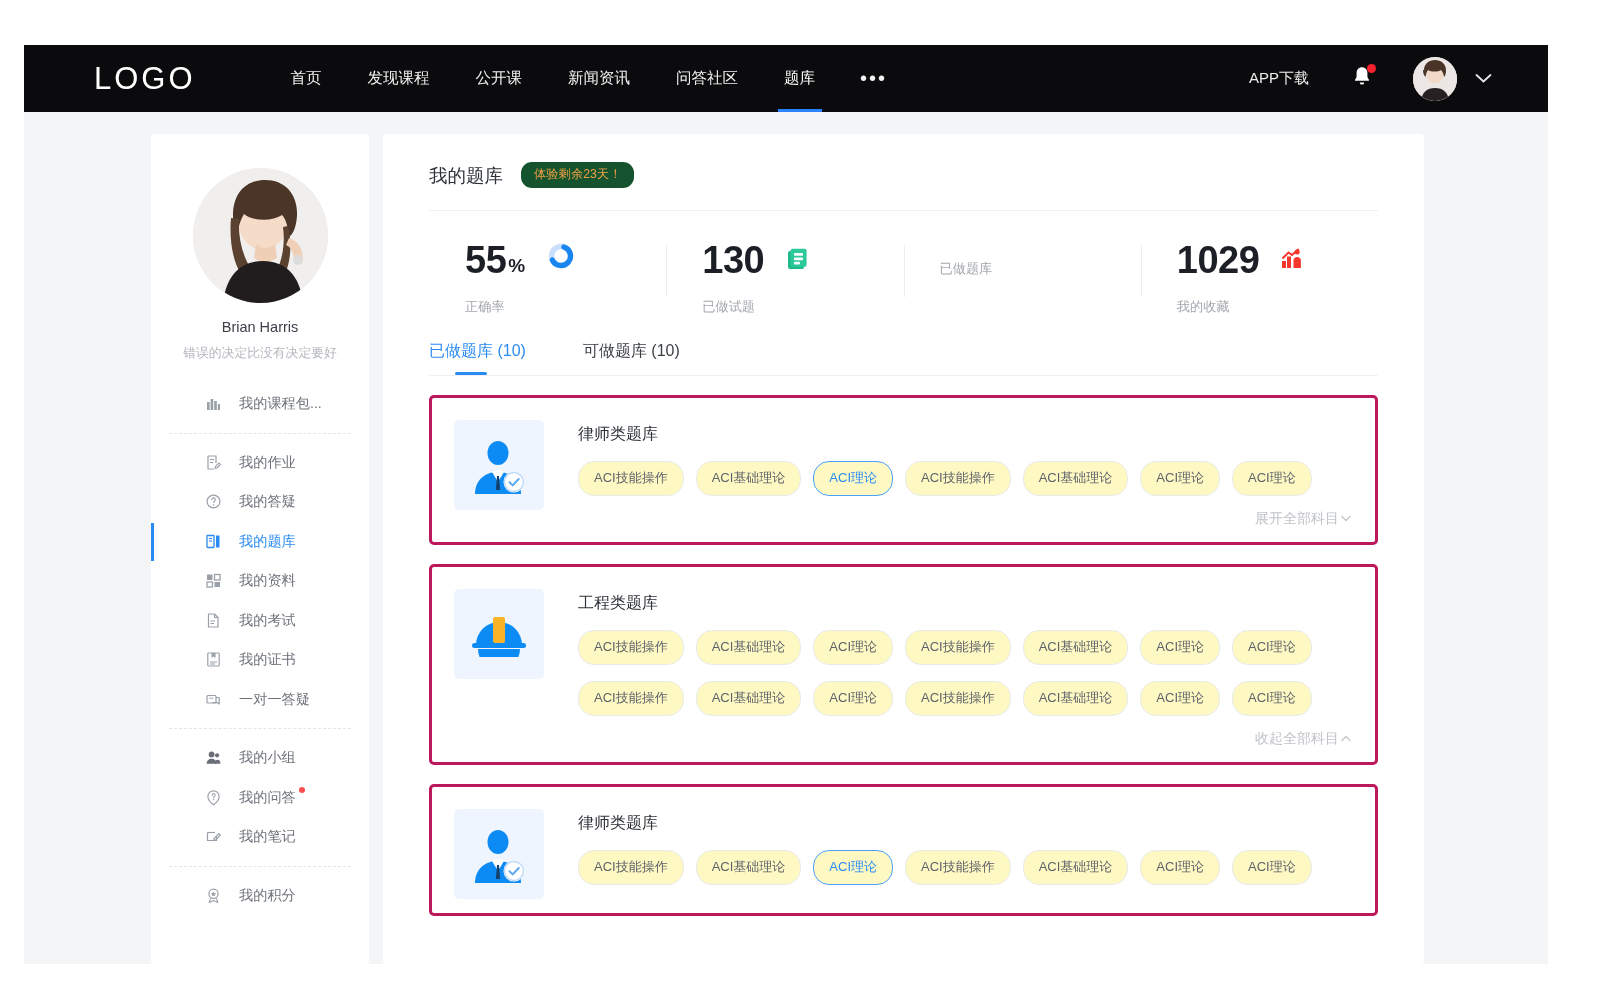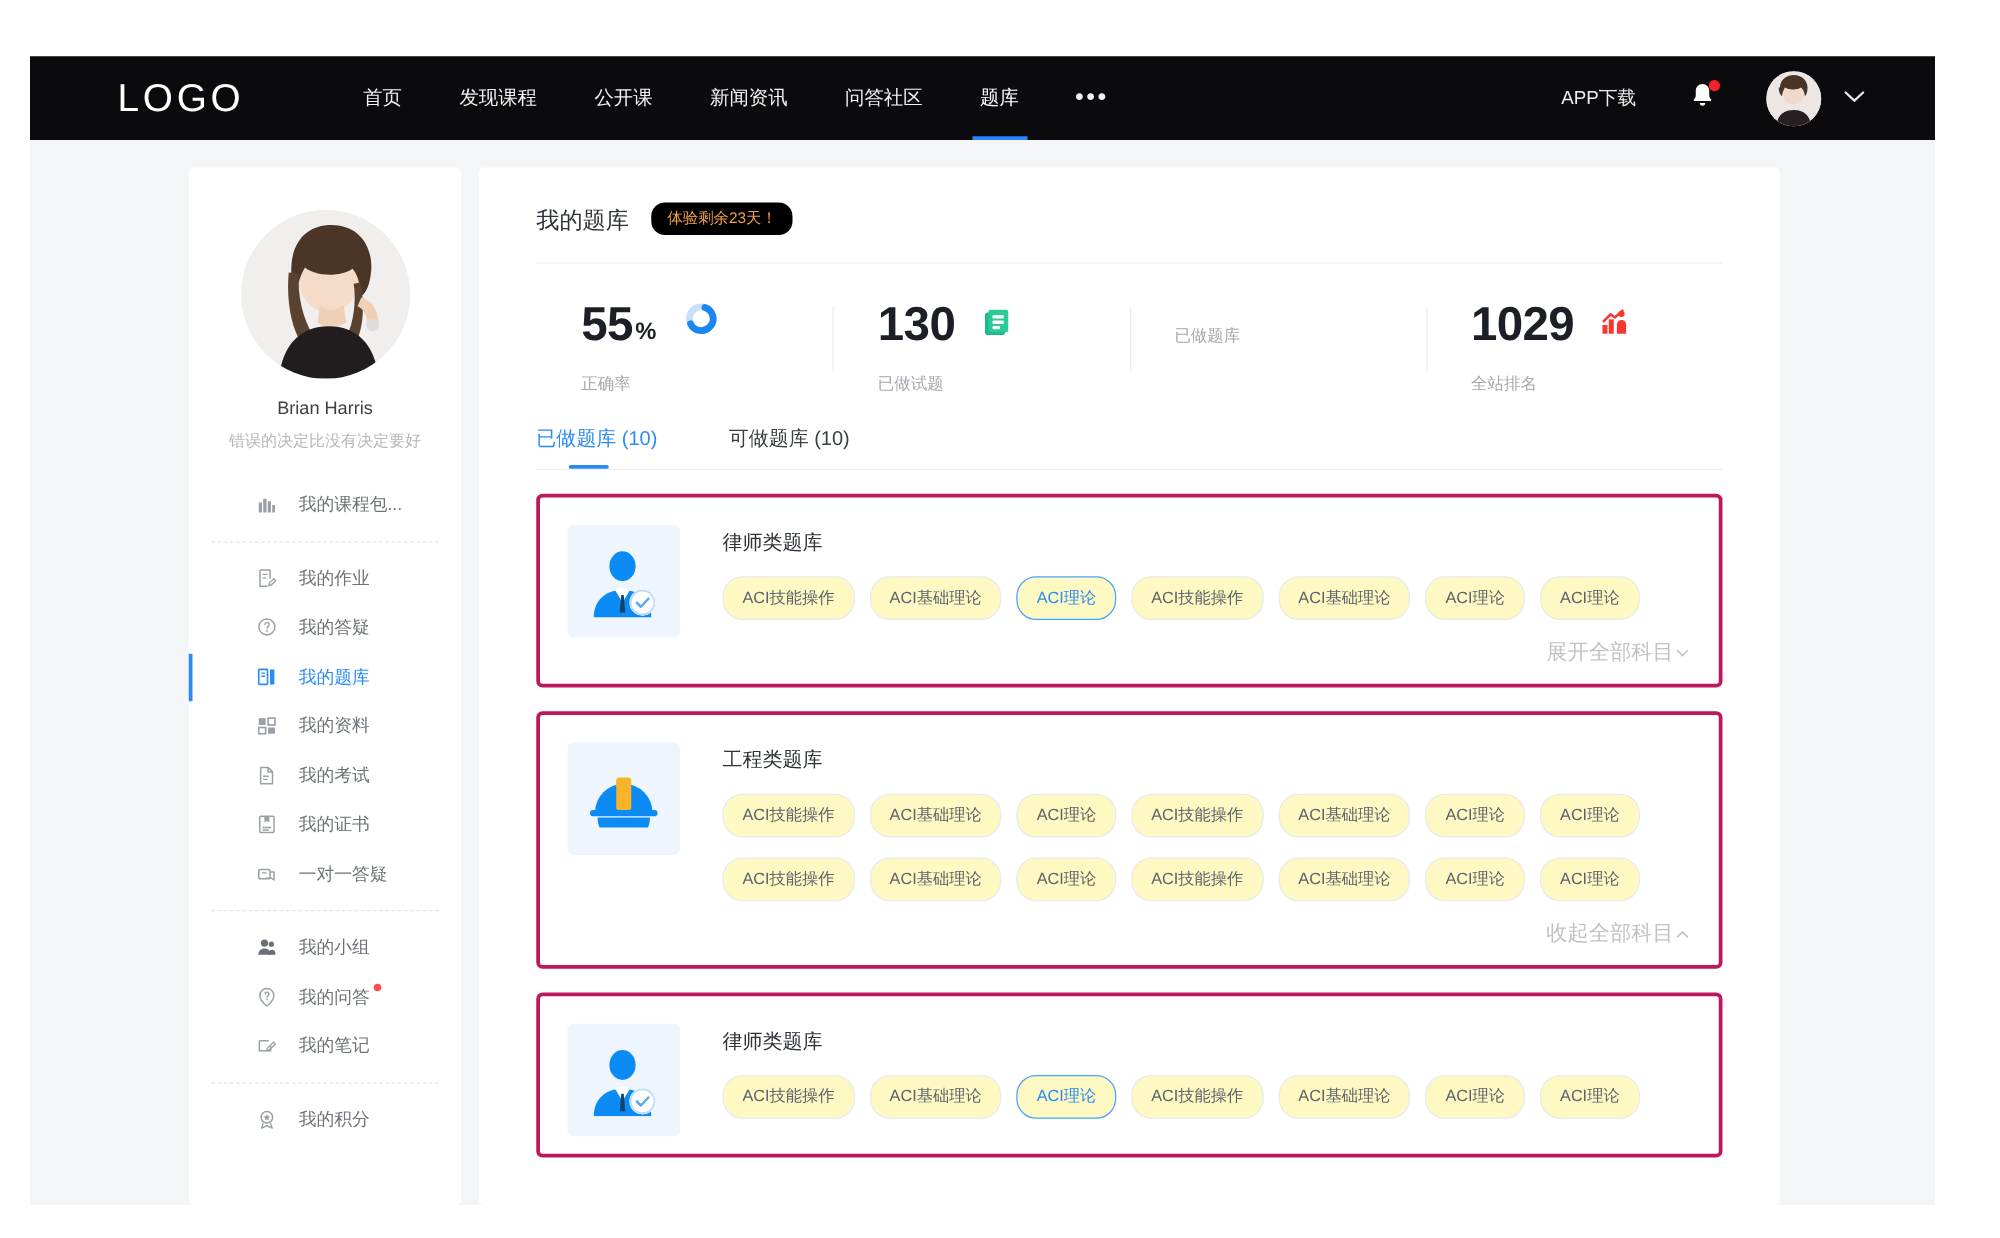--- a/index.html
+++ b/index.html
@@ -84,21 +84,21 @@
 
   
   .main {
     position: absolute; left: 383px; top: 134px; width: 1041px; height: 830px;
     background: #ffffff; border-radius: 4px; overflow: hidden;
   }
   .main-inner { padding: 0 46px; }
   .title-row { display: flex; align-items: center; padding-top: 28px; }
   .ptitle { font-size: 18.5px; color: #2e3239; }
   .badge {
-    margin-left: 18px; background: #000000; color: #f0a046; font-size: 12.3px;
+    margin-left: 18px; background: #14532d; color: #f0a046; font-size: 12.3px;
     border-radius: 11px; padding: 4px 13px 5px;
   }
   .hr { height: 1px; background: #eef0f2; margin-top: 22px; }
 
   
   .stats { display: flex; margin-top: 22px; }
   .stat { flex: 1; position: relative; padding-top: 8px; }
   .stat + .stat::before {
     content: ""; position: absolute; left: 0; top: 12px; width: 1px; height: 52px; background: #ebedef;
   }
@@ -133,21 +133,21 @@
     flex: 0 0 90px; display: flex; align-items: center; justify-content: center;
   }
   .qbody { flex: 1; margin-left: 34px; min-width: 0; }
   .qname { font-size: 16px; color: #2e3239; margin-top: 4px; }
   .tagrow { display: flex; flex-wrap: nowrap; margin-top: 16px; gap: 12px; }
   .tag {
     border: 1px solid #e9eaec; border-radius: 16px; font-size: 13px; color: #5e626a;
     padding: 7px 15px 8px; white-space: nowrap; cursor: pointer; background: #fef9c3;
   }
   .tag.sel { border-color: #49a2ff; color: #2a8bf2; }
-  .qfoot { text-align: right; font-size: 17px; color: #bfc2c7; margin-top: 14px; cursor: pointer; }
+  .qfoot { text-align: right; font-size: 14px; color: #bfc2c7; margin-top: 14px; cursor: pointer; }
   .qfoot .ch { font-size: 11px; margin-left: 2px; }
 </style>
 </head>
 <body>
 
 <div class="page">
 
   <div class="topnav">
     <div class="logo">LOGO</div>
     <div class="navlinks" id="navlinks">
@@ -387,21 +387,21 @@
         <span class="snum">1029</span>
 
         <span class="sicon"><svg width="22" height="22" viewBox="0 0 22 22">
                     <rect x="1" y="13" width="4" height="7" fill="#f5372e"></rect>
                     <rect x="6" y="8.5" width="4" height="11.5" fill="#f5372e"></rect>
                     <path d="M2 10 L7.5 4.5 L11 7 L17 1.5" stroke="#f5372e" stroke-width="2" fill="none" stroke-linecap="round"></path>
                     <circle cx="16.2" cy="4" r="2.5" fill="#f5372e"></circle>
                     <path d="M12.5 20v-7.5c0-2 1.6-3.5 3.7-3.5s3.7 1.5 3.7 3.5V20z" fill="#f5372e"></path>
                   </svg></span>
       </div>
-      <div class="slabel">全站排名</div>
+      <div class="slabel">我的收藏</div>
     </div>
           </div>
         </div>
 
       <div class="tabs" id="tabs-row">
           <div class="tab active">已做题库 (10)</div>
           <div class="tab">可做题库 (10)</div>
         </div>
       <div class="tabs-hr"></div>
 

